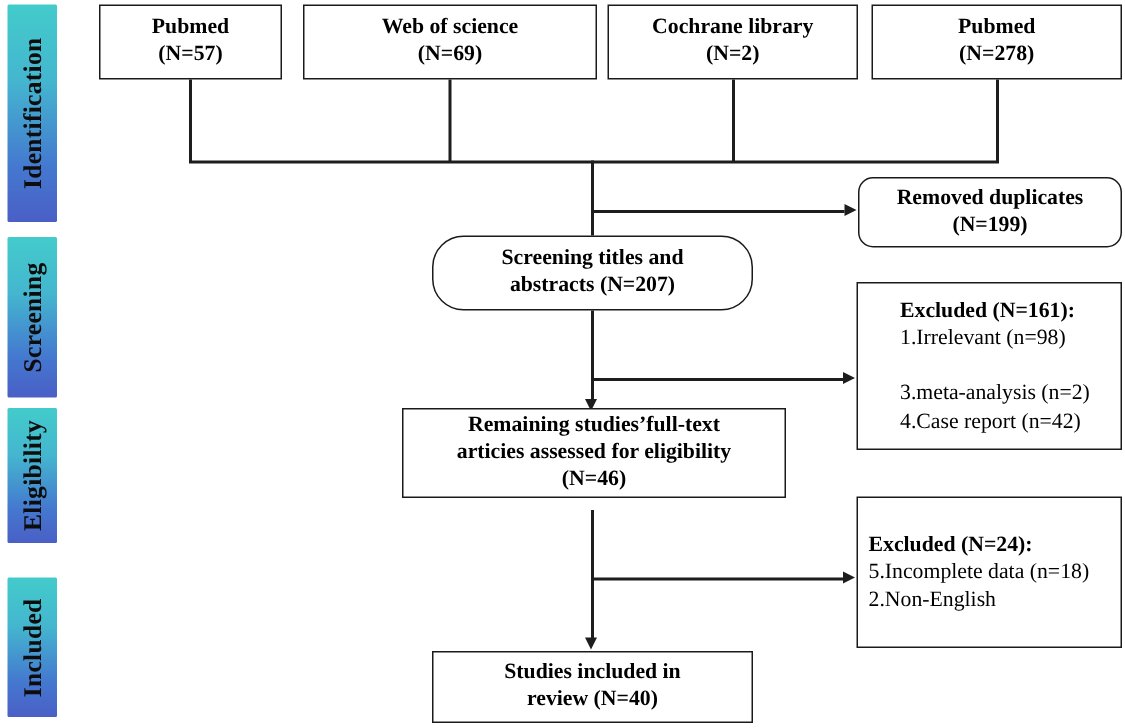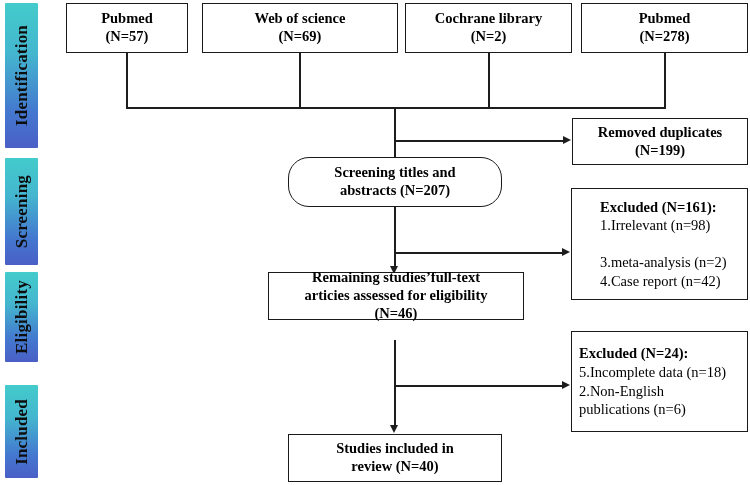--- a/index.html
+++ b/index.html
@@ -147,49 +147,49 @@
   <div class="vline" style="left:488px; top:53px; height:55px;"></div>
   <div class="vline" style="left:664px; top:53px; height:55px;"></div>
 
   <div class="hline" style="left:126px; top:107px; width:540px;"></div>
 
   <div class="vline" style="left:394px; top:107px; height:50px;"></div>
 
   <div class="hline" style="left:395px; top:140px; width:168px;"></div>
   <div class="arrow-right" style="left:563px; top:136px;"></div>
 
-  <div class="box" style="left:572px; top:118px; width:176px; height:47px;">
+  <div class="box" style="left:572px; top:118px; width:176px; height:47px;border-radius:10px;">
     <span class="box-text"><span>Removed duplicates</span><br><span>(N=199)</span></span>
   </div>
 
   <div class="box" style="left:288px; top:157px; width:214px; height:50px;border-radius:21px;">
     <span class="box-text"><span>Screening titles and</span><br><span>abstracts (N=207)</span></span>
   </div>
 
   <div class="vline" style="left:394px; top:207px; height:62px;"></div>
   <div class="arrow-down" style="left:390px; top:266px;"></div>
 
   <div class="hline" style="left:395px; top:252px; width:167px;"></div>
   <div class="arrow-right" style="left:562px; top:248px;"></div>
 
   <div class="box left-align" style="left:571px; top:188px; width:177px; height:112px;padding-left:21px;">
     <span class="box-text"><span class="excl-head">Excluded (N=161):</span><span>1.Irrelevant (n=98)</span><br><br><span>3.meta-analysis (n=2)</span><br><span>4.Case report (n=42)</span></span>
   </div>
 
-  <div class="box" style="left:268px; top:272px; width:256px; height:48px;">
+  <div class="box" style="left:268px; top:272px; width:256px; height:60px;">
     <span class="box-text"><span>Remaining studies’full-text</span><br><span>articies assessed for eligibility</span><br><span>(N=46)</span></span>
   </div>
 
   <div class="vline" style="left:394px; top:340px; height:88px;"></div>
   <div class="arrow-down" style="left:390px; top:425px;"></div>
 
   <div class="hline" style="left:395px; top:385px; width:167px;"></div>
   <div class="arrow-right" style="left:562px; top:381px;"></div>
 
   <div class="box left-align" style="left:571px; top:331px; width:177px; height:101px;">
-    <span class="box-text"><span class="excl-head">Excluded (N=24):</span><span>5.Incomplete data (n=18)</span><br><span>2.Non-English</span><br><span>   publications (n=6)</span></span>
+    <span class="box-text"><span class="excl-head">Excluded (N=24):</span><span>5.Incomplete data (n=18)</span><br><span>2.Non-English</span><br></span>
   </div>
 
   <div class="box" style="left:288px; top:434px; width:214px; height:48px;">
     <span class="box-text"><span>Studies included in</span><br><span>review (N=40)</span></span>
   </div>
 
 </div>
 
 </body></html>

